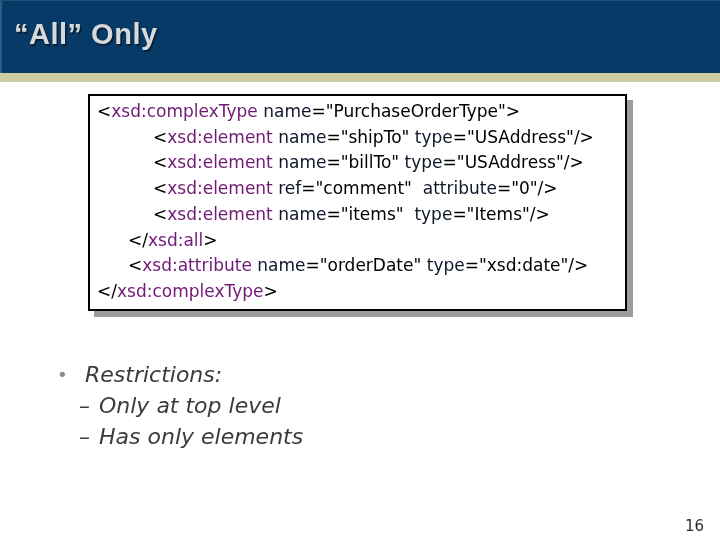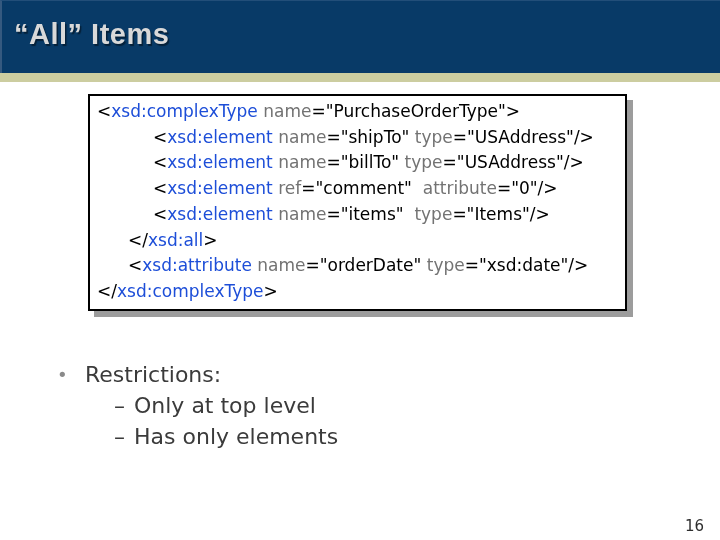--- a/index.html
+++ b/index.html
@@ -31,44 +31,44 @@
     background:#ffffff;border:2px solid #000000;
     box-shadow:6px 6px 0 #9c9c9c;
     padding:3px 7px 4px 7px;
     font-family:"DejaVu Sans", sans-serif;
     font-size:17px;line-height:25.7px;color:#000000;
   }
   .code-line{white-space:pre;}
   .ind-0{padding-left:0;}
   .ind-1{padding-left:31px;}
   .ind-2{padding-left:56px;}
-  .tok-tag{color:#1d4ed8;}
-  .tok-attr{color:#737373;}
+  .tok-tag{color:#701a75;}
+  .tok-attr{color:#0f172a;}
   .tok-plain{color:#000000;}
   
   .bullet-list{
     position:absolute;left:0;top:359px;width:584px;
-    font-size:22px;line-height:31px;color:#3b3b3b;
+    font-size:22px;line-height:31px;color:#3b3b3b;font-style:italic;
   }
   .b1{padding-left:57px;}
   .b1 .mark{display:inline-block;width:28px;color:#8a8a8a;font-size:18px;vertical-align:1px;}
-  .b2{padding-left:114px;}
+  .b2{padding-left:79px;}
   .b2 .mark{display:inline-block;width:20px;color:#3b3b3b;}
   
   .page-num{
     position:absolute;right:16px;top:517px;
     font-size:15px;color:#2e2e2e;
   }
 </style>
 </head>
 <body>
 
 <div>
   <div class="header-bar"></div>
-  <div class="slide-title">“All” Items</div>
+  <div class="slide-title">“All” Only</div>
   <div class="accent-band"></div>
 
   <div class="code-box" id="code-box">
       <div class="code-line ind-0"><span class="tok-plain">&lt;</span><span class="tok-tag">xsd:complexType</span><span class="tok-plain"> </span><span class="tok-attr">name</span><span class="tok-plain">="PurchaseOrderType"&gt;</span></div>
       <div class="code-line ind-2"><span class="tok-plain">&lt;</span><span class="tok-tag">xsd:element</span><span class="tok-plain"> </span><span class="tok-attr">name</span><span class="tok-plain">="shipTo" </span><span class="tok-attr">type</span><span class="tok-plain">="USAddress"/&gt;</span></div>
       <div class="code-line ind-2"><span class="tok-plain">&lt;</span><span class="tok-tag">xsd:element</span><span class="tok-plain"> </span><span class="tok-attr">name</span><span class="tok-plain">="billTo" </span><span class="tok-attr">type</span><span class="tok-plain">="USAddress"/&gt;</span></div>
       <div class="code-line ind-2"><span class="tok-plain">&lt;</span><span class="tok-tag">xsd:element</span><span class="tok-plain"> </span><span class="tok-attr">ref</span><span class="tok-plain">="comment"  </span><span class="tok-attr">attribute</span><span class="tok-plain">="0"/&gt;</span></div>
       <div class="code-line ind-2"><span class="tok-plain">&lt;</span><span class="tok-tag">xsd:element</span><span class="tok-plain"> </span><span class="tok-attr">name</span><span class="tok-plain">="items"  </span><span class="tok-attr">type</span><span class="tok-plain">="Items"/&gt;</span></div>
       <div class="code-line ind-1"><span class="tok-plain">&lt;/</span><span class="tok-tag">xsd:all</span><span class="tok-plain">&gt;</span></div>
       <div class="code-line ind-1"><span class="tok-plain">&lt;</span><span class="tok-tag">xsd:attribute</span><span class="tok-plain"> </span><span class="tok-attr">name</span><span class="tok-plain">="orderDate" </span><span class="tok-attr">type</span><span class="tok-plain">="xsd:date"/&gt;</span></div>

